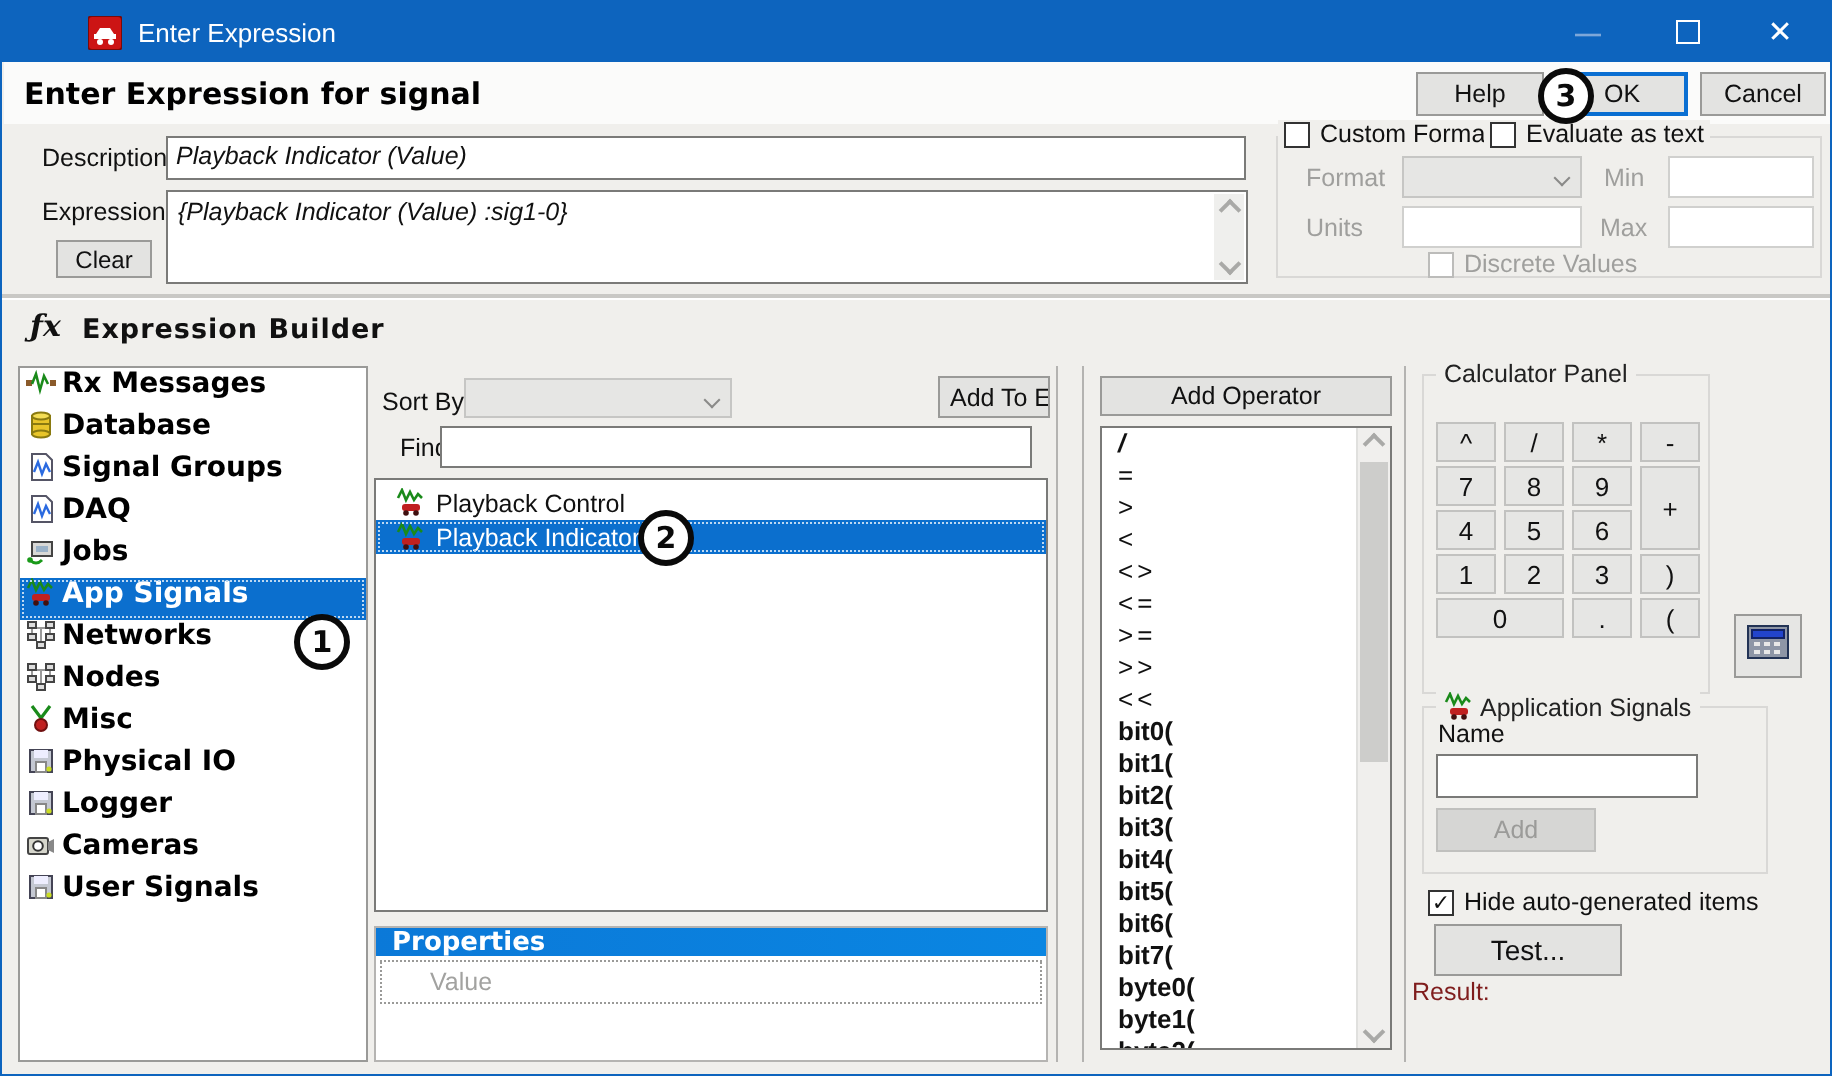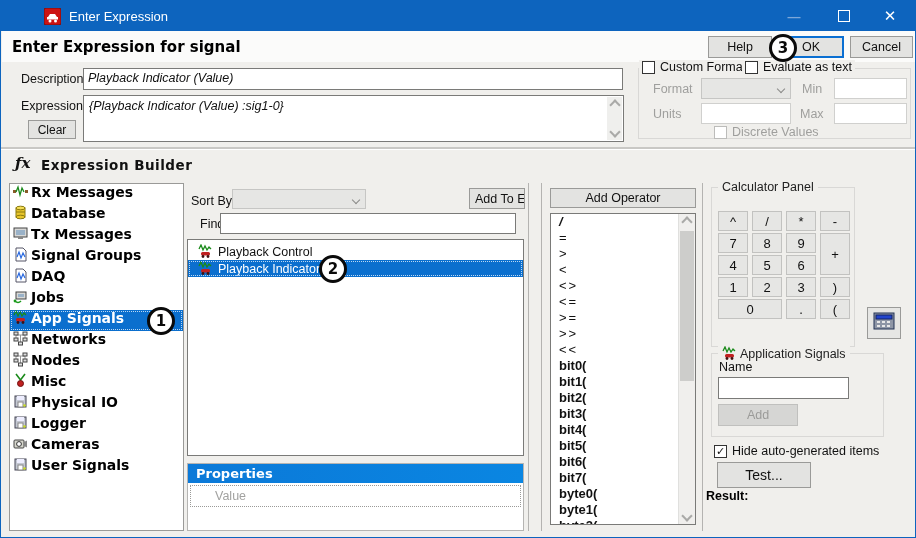--- a/index.html
+++ b/index.html
@@ -64,21 +64,21 @@
   .ico{width:15px;height:15px;flex:0 0 auto;display:inline-block;}
   .ico svg{width:15px;height:15px;display:block;}
   
   #sortby-combo{left:231px;top:188px;width:134px;height:20px;}
   #addtoexpr-btn{left:468px;top:187px;width:56px;height:21px;font-size:12.5px;white-space:nowrap;overflow:hidden;justify-content:flex-start;padding-left:5px;}
   #find-input{left:219px;top:212px;width:296px;height:21px;}
   #signal-list{position:absolute;left:186px;top:238px;width:337px;height:217px;background:#fff;border:1px solid #7a7a78;box-sizing:border-box;overflow:hidden;padding-top:3px;}
   .sig-row{height:17px;display:flex;align-items:center;gap:5px;padding-left:10px;font-size:12.5px;color:#111;white-space:nowrap;}
   .sig-row.selected{background:#0b6fce;color:#fff;outline:1px dotted #bcd8f2;outline-offset:-2px;}
   #props{position:absolute;left:186px;top:462px;width:337px;height:68px;background:#fff;border:1px solid #b5b4b2;box-sizing:border-box;}
-  #props-header{height:19px;background:linear-gradient(90deg,#0b79d8,#0a86e2);color:#fff;font:bold 13px "DejaVu Sans",sans-serif;display:flex;align-items:center;padding-left:8px;}
+  #props-header{height:14px;background:linear-gradient(90deg,#0b79d8,#0a86e2);color:#fff;font:bold 13px "DejaVu Sans",sans-serif;display:flex;align-items:center;padding-left:8px;}
   #props-row{margin:2px 2px 0 2px;height:20px;border:1px dotted #9a9a98;display:flex;align-items:center;padding-left:24px;font-size:12.5px;color:#a2a2a0;}
   
   .vline{position:absolute;top:182px;height:348px;width:1px;background:#b4b3b1;}
   
   #addop-btn{left:549px;top:187px;width:146px;height:20px;font-size:12.5px;}
   #operator-list{position:absolute;left:549px;top:212px;width:146px;height:312px;background:#fff;border:1px solid #7a7a78;box-sizing:border-box;overflow:hidden;}
   .op-item{height:16px;line-height:16px;padding-left:8px;font-size:13px;color:#111;letter-spacing:2px;white-space:nowrap;}
   .op-item.bold{font-weight:bold;letter-spacing:0;}
   .op-item.bold-italic{font-weight:bold;font-style:italic;letter-spacing:0;}
   #op-scrollbar{position:absolute;right:0;top:0;bottom:0;width:16px;background:#f0efed;border-left:1px solid #e0e0de;}
@@ -89,21 +89,21 @@
   .group-label{position:absolute;top:-8px;left:6px;background:#f0efec;padding:0 4px;font-size:12.5px;color:#222;display:flex;align-items:center;gap:3px;}
   #calc-group{left:710px;top:186px;width:144px;height:160px;}
   .calc-btn{position:absolute;width:30px;height:20px;background:#e6e6e4;border:1px solid #c2c2c0;box-sizing:border-box;display:flex;align-items:center;justify-content:center;font-size:13px;color:#111;}
   #calc-icon-btn{position:absolute;left:866px;top:306px;width:34px;height:32px;background:#e6e6e4;border:1px solid #9a9a98;display:flex;align-items:center;justify-content:center;box-sizing:border-box;}
   #appsig-group{left:710px;top:352px;width:173px;height:84px;}
   #name-label{position:absolute;left:7px;top:6px;font-size:12.5px;color:#111;}
   #name-input{position:absolute;left:6px;top:23px;width:131px;height:22px;background:#fff;border:1px solid #7a7a78;box-sizing:border-box;}
   #add-btn{position:absolute;left:6px;top:50px;width:80px;height:22px;background:#d6d6d4;border:1px solid #c0c0be;color:#9b9b99;font-size:12.5px;display:flex;align-items:center;justify-content:center;box-sizing:border-box;}
   #cb-hideauto{left:710px;top:443px;background:transparent;}
   #test-btn{left:716px;top:461px;width:94px;height:26px;font-size:14px;}
-  #result-label{position:absolute;left:705px;top:488px;font-size:12.5px;color:#000000;font-weight:bold;}
+  #result-label{position:absolute;left:705px;top:488px;font-size:12.5px;color:#7f1d1d;}
 </style>
 </head>
 <body>
 
 <div id="window">
 
   <div id="titlebar">
     <span id="app-icon">
       <svg viewBox="0 0 17 17">
           <rect width="17" height="17" rx="2" fill="#cc1414" stroke="#7a0a0a"></rect>
@@ -193,30 +193,20 @@
       <div class="side-item">
         <span class="ico">
           <svg viewBox="0 0 15 15">
             <rect x="3" y="3" width="9" height="9" fill="#e8c52a" stroke="#8a7a10"></rect>
             <ellipse cx="7.5" cy="3" rx="4.5" ry="1.8" fill="#f4dd55" stroke="#8a7a10"></ellipse>
             <ellipse cx="7.5" cy="12" rx="4.5" ry="1.8" fill="#e8c52a" stroke="#8a7a10"></ellipse>
             <line x1="3" y1="7" x2="12" y2="7" stroke="#8a7a10"></line>
           </svg>
         </span>
         <span>Database</span>
-      </div>
-      <div class="side-item">
-        <span class="ico">
-          <svg viewBox="0 0 15 15">
-            <rect x="1" y="2" width="13" height="9" fill="#d8d8d6" stroke="#444"></rect>
-            <rect x="3" y="4" width="9" height="5" fill="#9ab2c8"></rect>
-            <rect x="5" y="11" width="5" height="2" fill="#888"></rect>
-          </svg>
-        </span>
-        <span>Tx Messages</span>
       </div>
       <div class="side-item">
         <span class="ico">
           <svg viewBox="0 0 15 15">
             <path d="M3 1 h7 l3 3 v10 h-10 z" fill="#fff" stroke="#556"></path>
             <polyline points="4,10 6,5 8,11 10,6 12,10" stroke="#2a6ae0" stroke-width="1.2" fill="none"></polyline>
           </svg>
         </span>
         <span>Signal Groups</span>
       </div>

